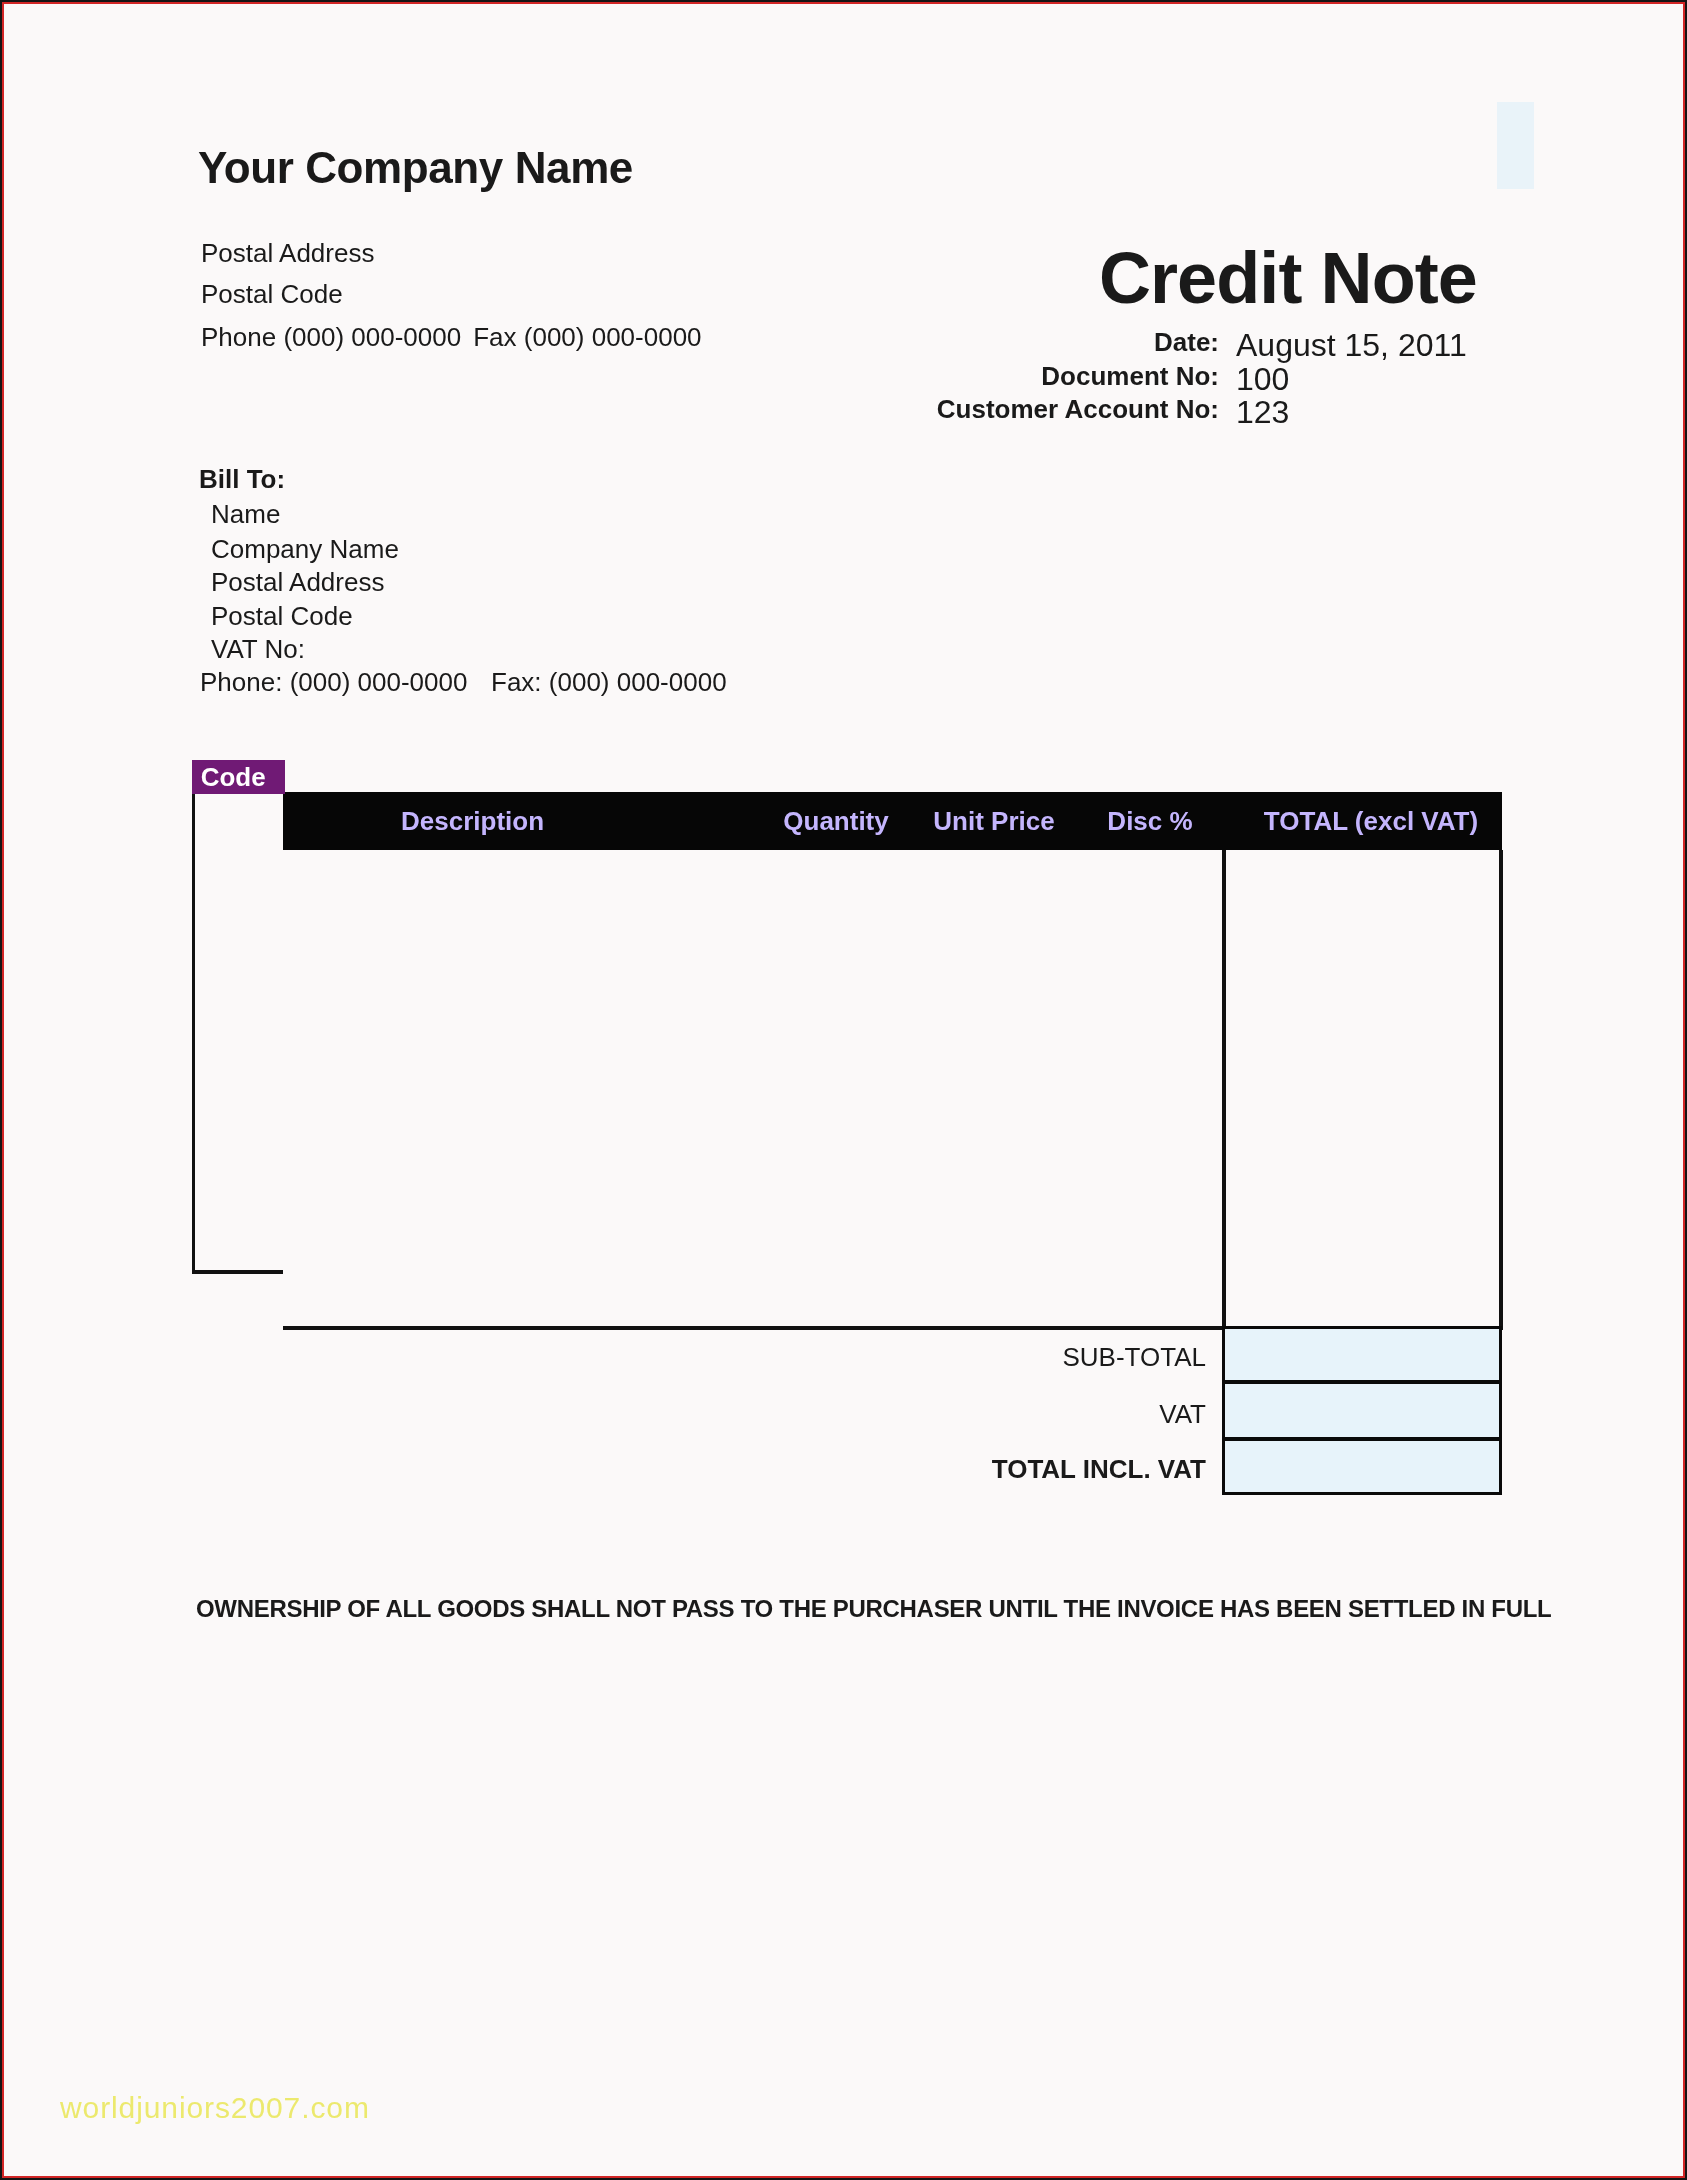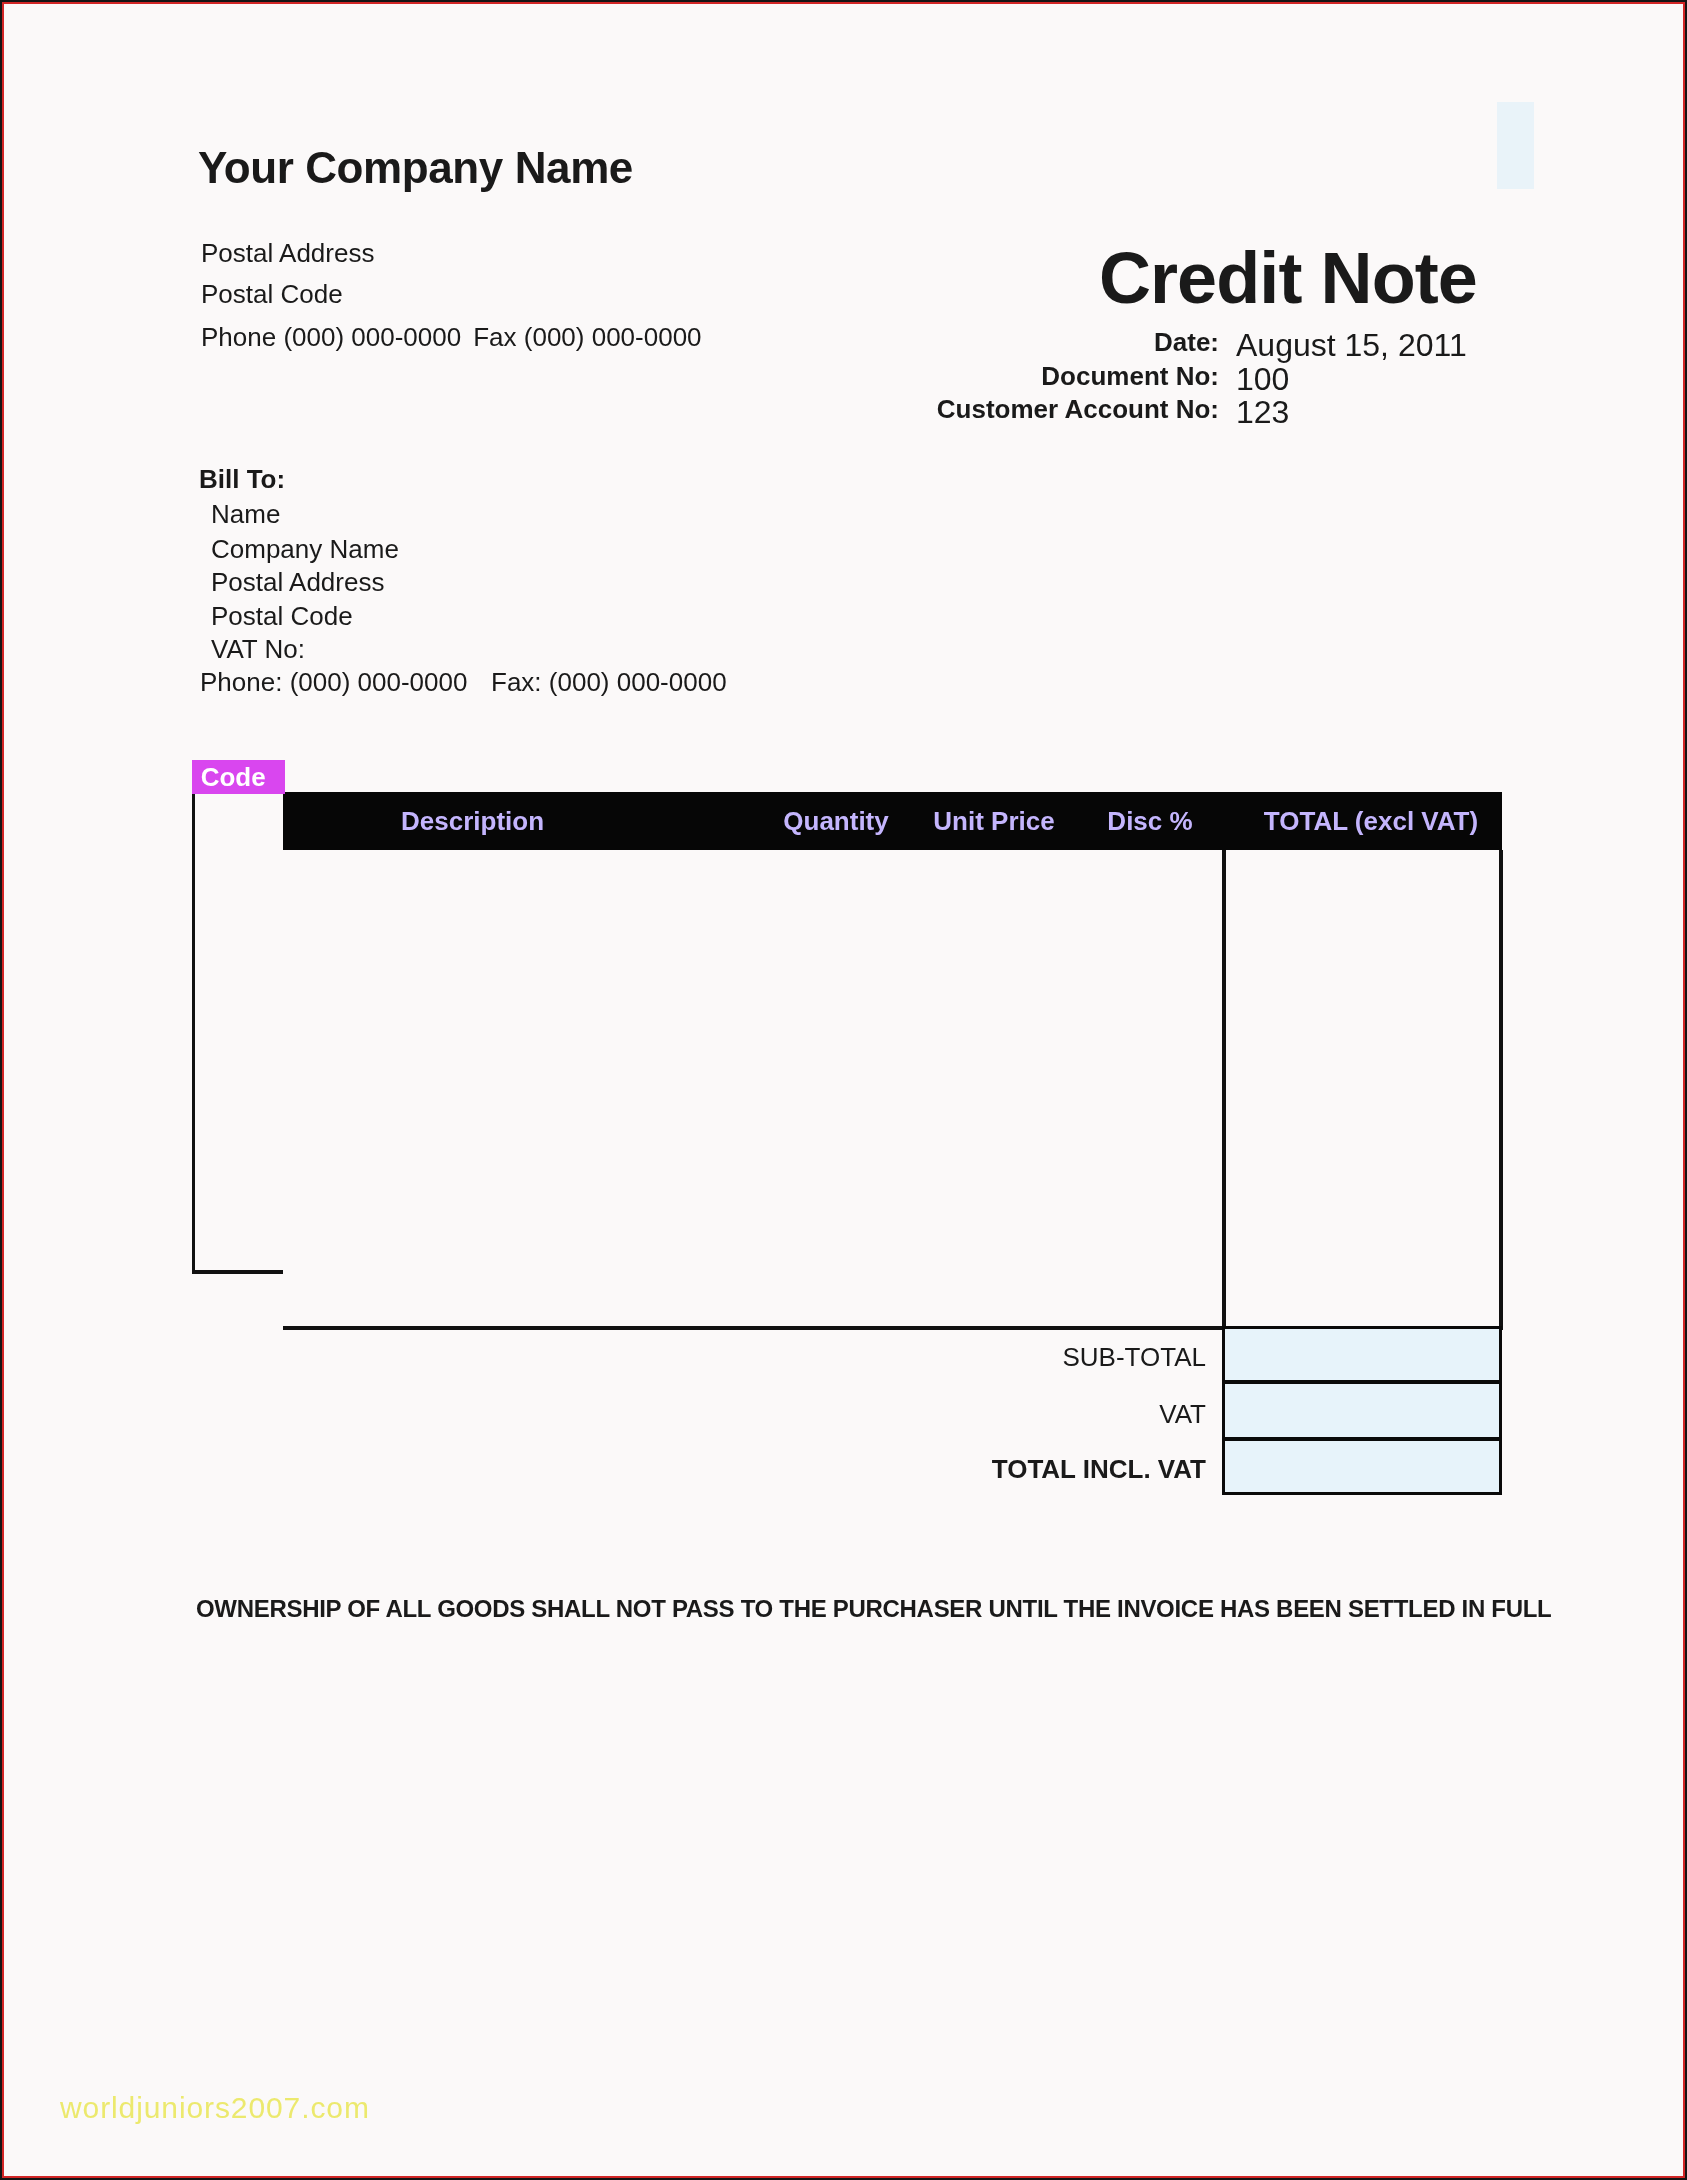--- a/index.html
+++ b/index.html
@@ -35,21 +35,21 @@
 
   
   .bill-heading { left:197px; top:463px; font-size:26px; font-weight:bold; }
   .bl0 { top:498px; } .bl1 { top:533px; } .bl2 { top:566px; } .bl3 { top:600px; } .bl4 { top:633px; }
   .bill-line { left:209px; font-size:26px; }
   .bill-phone-row { left:198px; top:666px; font-size:26px; display:flex; gap:23.6px; }
 
   
   .code-box {
     position:absolute; left:190px; top:758px; width:93px; height:34px;
-    background:#d946ef; color:#ffffff; font-size:26px; font-weight:bold;
+    background:#701a75; color:#ffffff; font-size:26px; font-weight:bold;
     display:flex; align-items:center; padding-left:8.7px; box-sizing:border-box; z-index:3;
   }
   .header-bar { position:absolute; left:281px; top:790px; width:1219px; height:58px; background:#060606; z-index:2; }
   .hcol { position:absolute; top:50%; transform:translate(-50%,-50%); color:#c4b5fd; font-size:26px; font-weight:bold; white-space:nowrap; }
   .hc0 { left:118px; transform:translate(0,-50%); } 
   .hc1 { left:553px; }   
   .hc2 { left:711px; }   
   .hc3 { left:867px; }   
   .hc4 { left:1088px; }  
 

